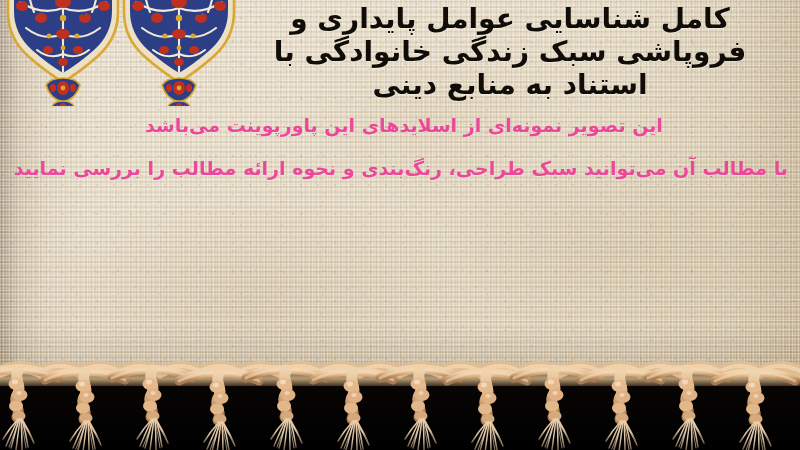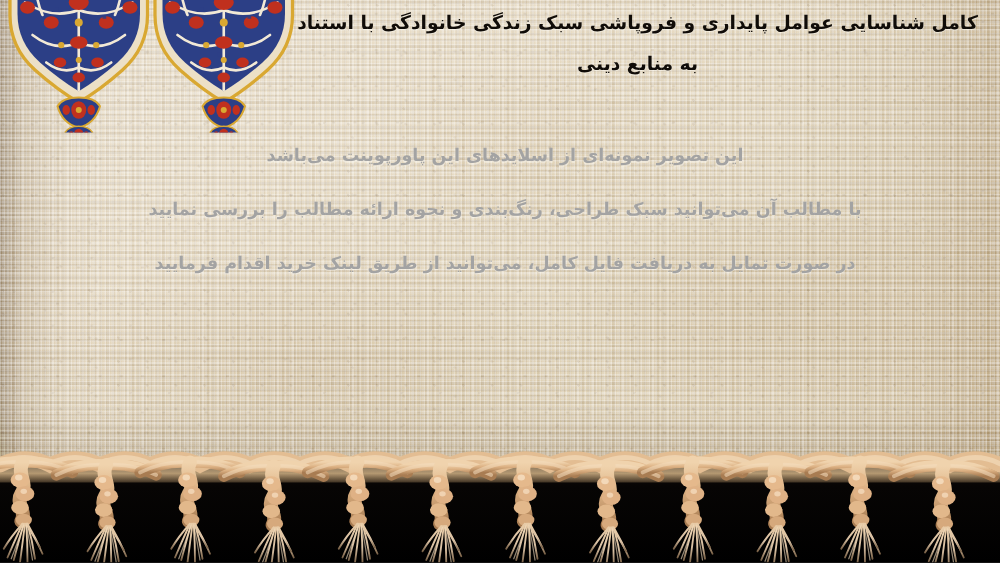--- a/index.html
+++ b/index.html
@@ -70,29 +70,29 @@
     position:absolute;left:0;top:360px;width:800px;height:26px;
     background:linear-gradient(to bottom, rgba(222,202,170,0) 0%, rgba(214,190,154,.55) 42%, rgba(198,168,126,.9) 72%, rgba(120,96,66,.5) 100%);
     filter:blur(.6px);
   }
 
   
   .title-block{
     position:absolute;left:230px;top:2px;width:560px;
     text-align:center;direction:rtl;
     color:#100c08;
-    font-size:15px;line-height:33px;font-weight:700;
+    font-size:28px;line-height:33px;font-weight:700;
     letter-spacing:.1px;
     text-shadow:0 1px 0 rgba(255,252,244,.45);
   }
   .body-block{
     position:absolute;left:20px;top:104px;width:768px;
     text-align:center;direction:rtl;
-    color:#a3a3a3;
-    font-size:14px;line-height:43px;font-weight:700;
+    color:#ec4899;
+    font-size:19px;line-height:43px;font-weight:700;
     text-shadow:0 1px 0 rgba(255,252,244,.40);
   }
   .body-block .ln{display:block;white-space:nowrap;}
 </style>
 </head>
 <body>
 
 <div id="slide">
 
   <div class="carpet-field">
@@ -178,21 +178,20 @@
   </svg>
 
   <div class="title-block">
     <span class="ln">کامل شناسایی عوامل پایداری و فروپاشی سبک زندگی</span>
     <span class="ln">خانوادگی با استناد به منابع دینی</span>
   </div>
 
   <div class="body-block">
     <span class="ln">این تصویر نمونه‌ای از اسلایدهای این پاورپوینت می‌باشد</span>
     <span class="ln">با مطالب آن می‌توانید سبک طراحی، رنگ‌بندی و نحوه ارائه مطالب را بررسی نمایید</span>
-    <span class="ln">در صورت تمایل به دریافت فایل کامل، می‌توانید از طریق لینک خرید اقدام فرمایید</span>
   </div>
 
   <div class="fringe-zone"></div>
   <div class="fringe-top-edge"></div>
 
   <svg id="fringe-svg" width="800" height="96" viewBox="0 0 800 96" style="position:absolute;left:0;top:356px;">
     <defs>
       <linearGradient id="ropeG" x1="0" y1="0" x2="0" y2="1">
         <stop offset="0%" stop-color="#f0d3ad"></stop>
         <stop offset="45%" stop-color="#dcb183"></stop>

